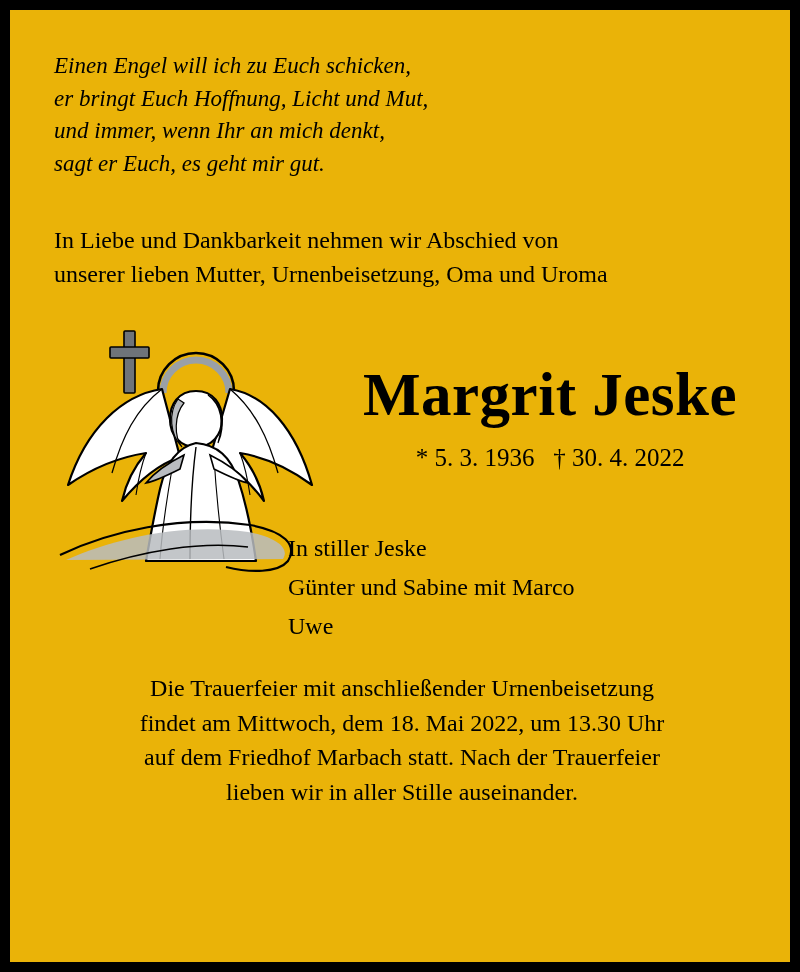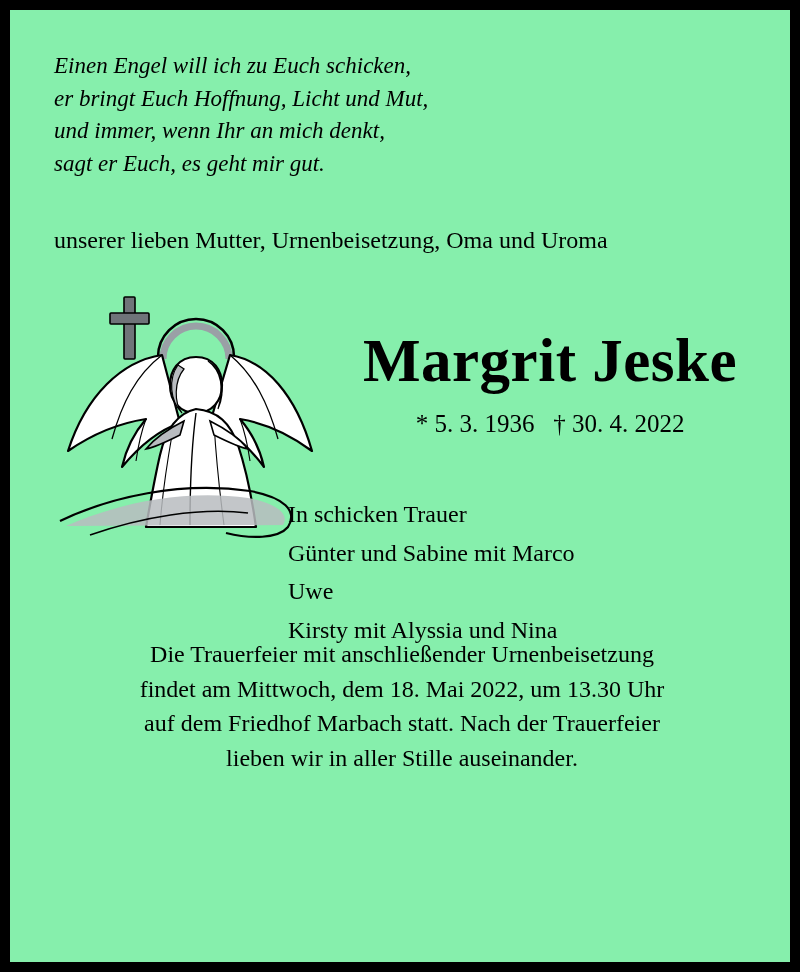--- a/index.html
+++ b/index.html
@@ -13,21 +13,21 @@
     font-family: "Liberation Serif", serif;
     color: #000000;
     overflow: hidden;
   }
 
   .obituary {
     box-sizing: border-box;
     width: 800px;
     height: 972px;
     border: 10px solid #000000;
-    background: #86efac;
+    background: #eab308;
     padding: 34px 40px 20px 40px;
     position: relative;
   }
 
   .poem {
     font-style: italic;
     font-size: 23px;
     line-height: 1.42;
     margin: 6px 0 0 4px;
   }
@@ -95,20 +95,21 @@
 <div class="obituary">
 
   <div class="poem">
     <div>Einen Engel will ich zu Euch schicken,</div>
     <div>er bringt Euch Hoffnung, Licht und Mut,</div>
     <div>und immer, wenn Ihr an mich denkt,</div>
     <div>sagt er Euch, es geht mir gut.</div>
   </div>
 
   <div class="intro">
+    <div>In Liebe und Dankbarkeit nehmen wir Abschied von</div>
     <div>unserer lieben Mutter, Urnenbeisetzung, Oma und Uroma</div>
   </div>
 
   <div class="center-block">
 
     <div class="angel">
       <svg viewBox="0 0 280 280" width="280" height="280" xmlns="http://www.w3.org/2000/svg">
 
         <g fill="#6f7479" stroke="#000000" stroke-width="1.6">
           <rect x="74" y="14" width="11" height="62" rx="1"></rect>
@@ -144,24 +145,23 @@
         <path d="M40 252 C92 234 150 224 198 230" fill="none" stroke="#000000" stroke-width="1.6"></path>
       </svg>
     </div>
 
     <div class="name-area">
       <div class="deceased-name">Margrit Jeske</div>
       <div class="dates">* 5. 3. 1936   † 30. 4. 2022</div>
     </div>
 
     <div class="mourners">
-      <div>In schicken Trauer</div>
+      <div>In stiller Jeske</div>
       <div>Günter und Sabine mit Marco</div>
       <div>Uwe</div>
-      <div>Kirsty mit Alyssia und Nina</div>
     </div>
 
   </div>
 
   <div class="ceremony">
     <div>Die Trauerfeier mit anschließender Urnenbeisetzung</div>
     <div>findet am Mittwoch, dem 18. Mai 2022, um 13.30 Uhr</div>
     <div>auf dem Friedhof Marbach statt. Nach der Trauerfeier</div>
     <div>lieben wir in aller Stille auseinander.</div>
   </div>

